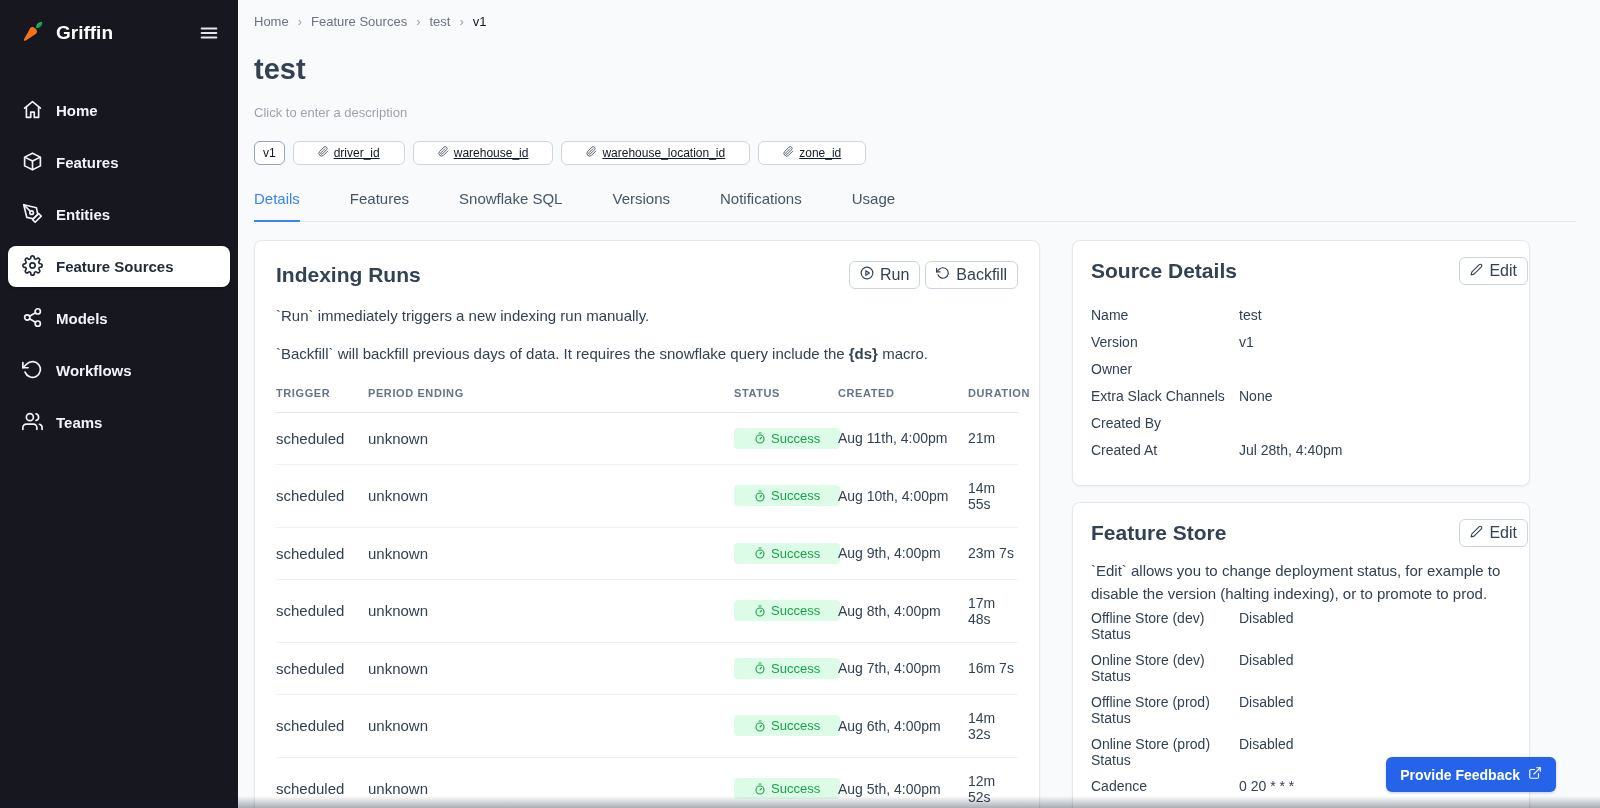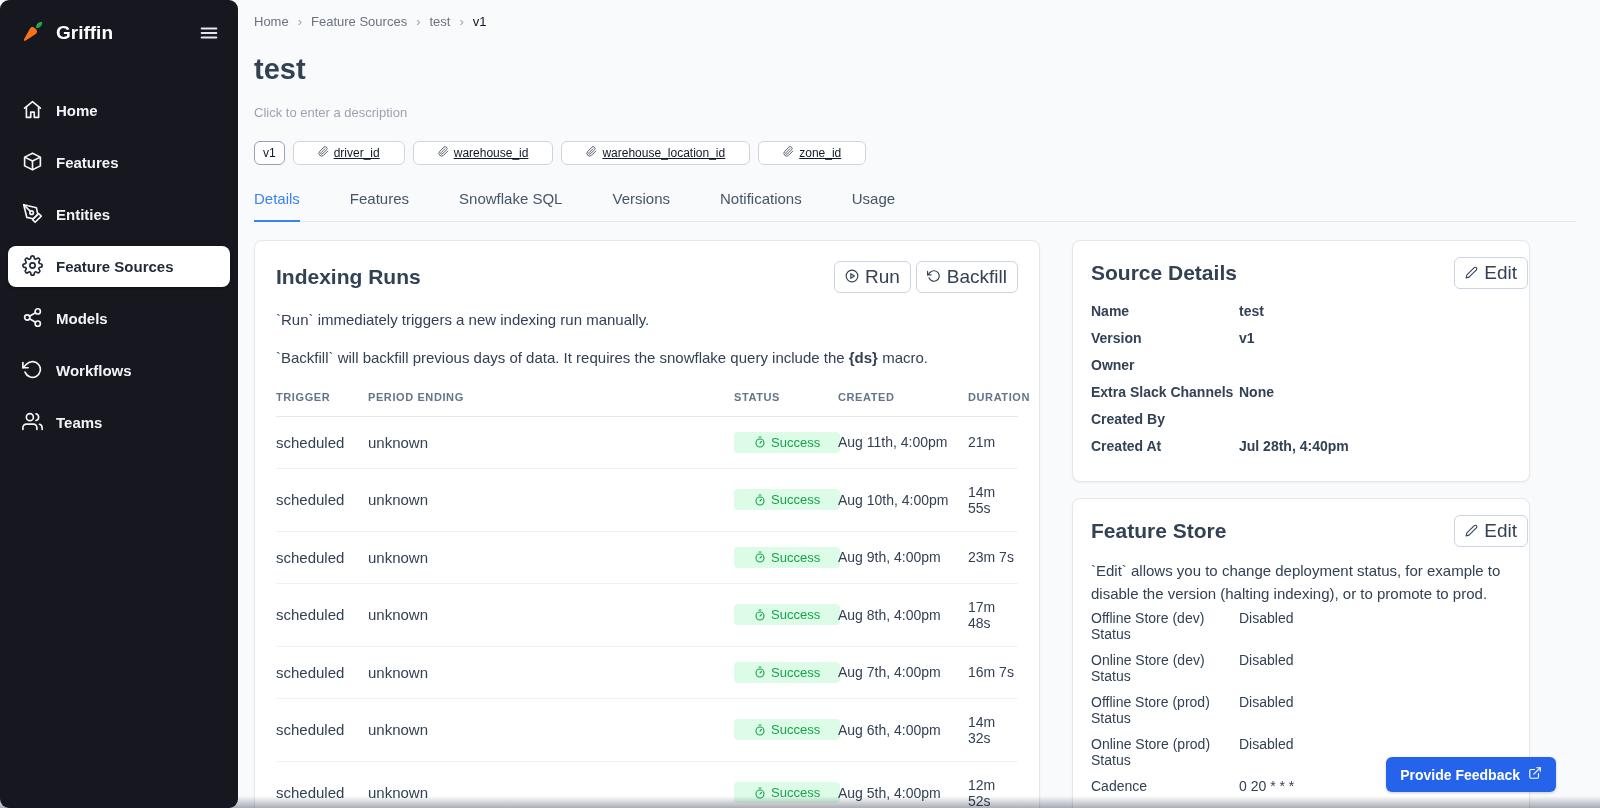--- a/index.html
+++ b/index.html
@@ -2,21 +2,21 @@
 <html><head>
 <meta charset="utf-8">
 <style>
   * { margin:0; padding:0; box-sizing:border-box; }
   html,body { width:1600px; height:808px; overflow:hidden; font-family:"Liberation Sans", sans-serif; background:#f8fafc; }
   body { display:flex; position:relative; }
   body::after { content:""; position:absolute; left:0; right:0; bottom:0; height:12px;
     background:linear-gradient(to top, rgba(15,23,42,.35), rgba(15,23,42,0)); pointer-events:none; }
 
   
-  .sidebar { width:238px; flex-shrink:0; background:#17171f; color:#f8fafc; display:flex; flex-direction:column;border-radius:9px; }
+  .sidebar { width:238px; flex-shrink:0; background:#17171f; color:#f8fafc; display:flex; flex-direction:column; }
   .brand-row { display:flex; align-items:center; gap:10px; padding:18px 18px 16px 20px; cursor:pointer; }
   .brand-name { font-size:19px; font-weight:700; color:#ffffff; }
   .menu-btn { margin-left:auto; background:none; border:none; color:#e2e8f0; cursor:pointer; display:flex; align-items:center; }
   .nav { margin-top:26px; display:flex; flex-direction:column; gap:11px; }
   .nav-item { display:flex; align-items:center; gap:13px; height:41px; margin:0 8px; padding:0 14px;
     border-radius:8px; font-size:15px; font-weight:600; color:#f1f5f9; cursor:pointer; }
   .nav-item svg { flex-shrink:0; }
   .nav-item.active { background:#ffffff; color:#1f2937; box-shadow:0 1px 3px rgba(0,0,0,.3); }
 
   
@@ -39,39 +39,39 @@
   .tabs { margin-top:25px; display:flex; gap:50px; border-bottom:1px solid #e2e8f0; font-size:15px; color:#475569; }
   .tab { padding-bottom:13px; cursor:pointer; }
   .tab.active { color:#3b82f6; border-bottom:2px solid #3b82f6; margin-bottom:-1px; }
 
   .content-grid { margin-top:18px; display:grid; grid-template-columns:786px 458px; gap:32px; align-items:start; }
   .card { background:#ffffff; border:1px solid #e5e7eb; border-radius:8px; box-shadow:0 1px 2px rgba(0,0,0,.05); }
   .card-head { display:flex; align-items:center; justify-content:space-between; }
   .card-title { font-size:21px; font-weight:700; color:#334155; }
 
   .btn { display:inline-flex; align-items:flex-end; gap:6px; background:#fff; border:1px solid #cbd5e1;
-    border-radius:6px; padding:4px 10px; font-size:19px; color:#334155; cursor:pointer; font-family:inherit; }
+    border-radius:6px; padding:4px 10px; font-size:16px; color:#334155; cursor:pointer; font-family:inherit; }
   .btn-group { display:flex; gap:5px; }
 
   .left-card { padding:20px 21px; }
   .help-text { margin-top:16px; font-size:15px; color:#334155; line-height:1.45; }
   .help-text b { font-weight:700; }
 
   .runs-table { margin-top:22px; }
   .t-head, .t-row { display:grid; grid-template-columns:92px 366px 104px 130px 1fr; align-items:center; }
   .t-head { font-size:11px; font-weight:700; letter-spacing:.6px; color:#64748b; padding-bottom:13px;
     border-bottom:1px solid #e2e8f0; white-space:nowrap; }
   .t-row { padding:15px 0; border-bottom:1px solid #eef2f6; font-size:15px; color:#334155; cursor:pointer; }
   .c-created, .c-duration { font-size:14px; }
   .badge { display:inline-flex; align-items:center; gap:5px; background:#dcfce7; color:#16a34a;
     font-size:13px; padding:3px 20px; border-radius:4px; }
 
   .right-col { display:flex; flex-direction:column; gap:16px; }
   .right-card { padding:16px 1px 18px 18px; }
-  .detail-rows { margin-top:12px;font-weight:bold; }
+  .detail-rows { margin-top:20px; }
   .d-row { display:grid; grid-template-columns:148px 1fr; min-height:27px; align-items:start; padding:2px 0; font-size:14px; }
   .d-label { color:#334155; }
   .d-value { color:#334155; }
   .fs-desc { margin-top:13px; font-size:15px; color:#334155; line-height:1.5; }
   .fs-rows { margin-top:0; }
   .fs-rows .d-row { padding:5px 0; }
 
   .feedback-btn { position:absolute; right:44px; bottom:16px; display:inline-flex; align-items:center; gap:8px;
     background:#2563eb; color:#ffffff; border:none; border-radius:6px; padding:9px 14px; font-size:14px;
     font-weight:600; cursor:pointer; font-family:inherit; box-shadow:0 1px 3px rgba(0,0,0,.2); }

